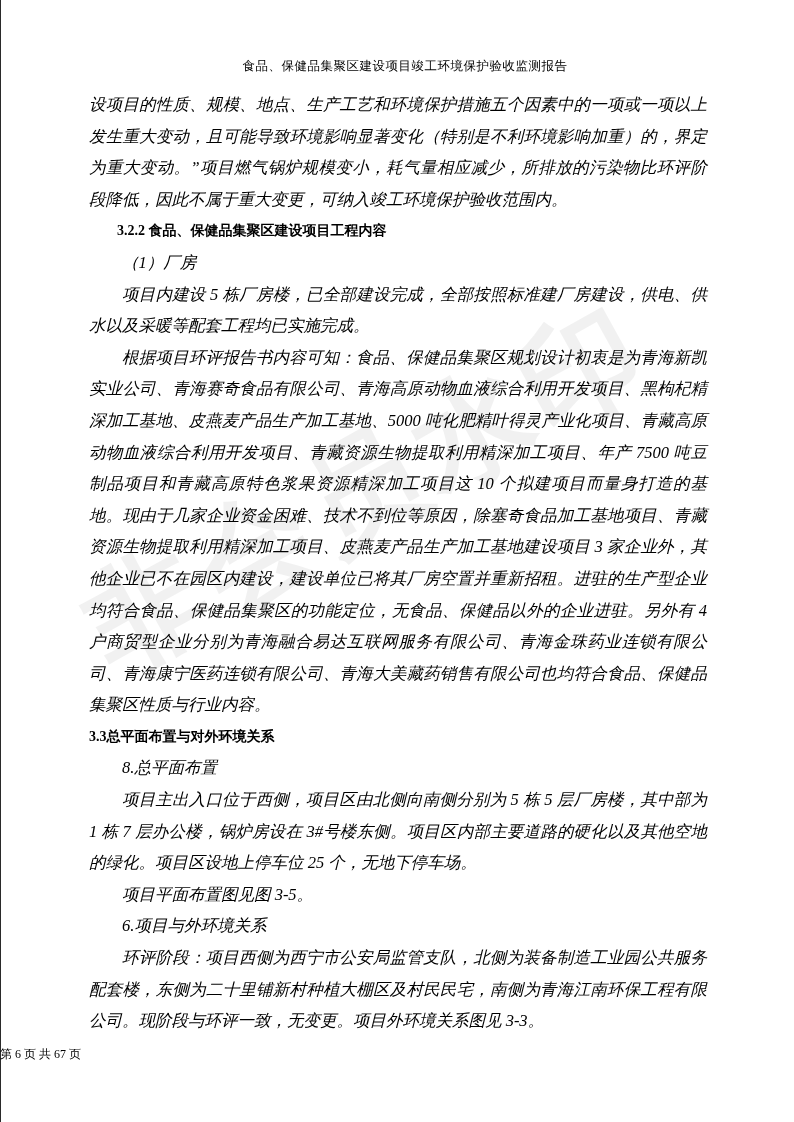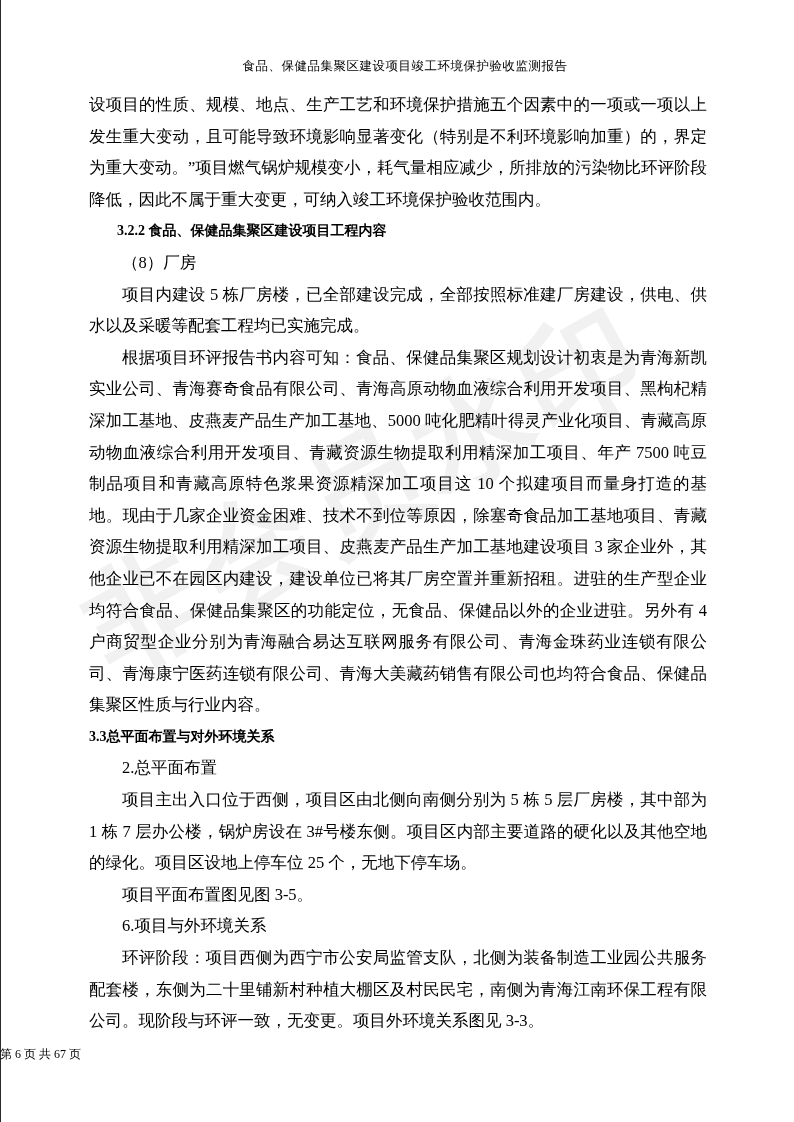--- a/index.html
+++ b/index.html
@@ -24,21 +24,21 @@
     color:#000;
   }
   .doc-body{
     position:absolute;top:89px;left:89px;width:618px;
     font-size:16.5px;
     line-height:31.6px;
     text-align:justify;
     text-justify:inter-ideograph;
   }
   .doc-body p{margin:0;padding:0;}
-  .para{ text-indent:2em; }
+  .para{ text-indent:2em;font-style:italic; }
   .para.no-indent{ text-indent:0; }
   .h-sub{
     font-weight:bold;
     text-indent:2em;
     font-size:14px;
   }
   .h-main{
     font-weight:bold;
     text-indent:0;
     font-size:14px;
@@ -70,25 +70,25 @@
 
   <div class="left-edge"></div>
 
   <div class="watermark">非会员水印</div>
 
   <div class="doc-header">食品、保健品集聚区建设项目竣工环境保护验收监测报告</div>
 
   <div class="doc-body">
     <p class="para no-indent">设项目的性质、规模、地点、生产工艺和环境保护措施五个因素中的一项或一项以上发生重大变动，且可能导致环境影响显著变化（特别是不利环境影响加重）的，界定为重大变动。”项目燃气锅炉规模变小，耗气量相应减少，所排放的污染物比环评阶段降低，因此不属于重大变更，可纳入竣工环境保护验收范围内。</p>
     <p class="h-sub">3.2.2 食品、保健品集聚区建设项目工程内容</p>
-    <p class="para">（8）厂房</p>
+    <p class="para">（1）厂房</p>
     <p class="para">项目内建设 5 栋厂房楼，已全部建设完成，全部按照标准建厂房建设，供电、供水以及采暖等配套工程均已实施完成。</p>
     <p class="para">根据项目环评报告书内容可知：食品、保健品集聚区规划设计初衷是为青海新凯实业公司、青海赛奇食品有限公司、青海高原动物血液综合利用开发项目、黑枸杞精深加工基地、皮燕麦产品生产加工基地、5000 吨化肥精叶得灵产业化项目、青藏高原动物血液综合利用开发项目、青藏资源生物提取利用精深加工项目、年产 7500 吨豆制品项目和青藏高原特色浆果资源精深加工项目这 10 个拟建项目而量身打造的基地。现由于几家企业资金困难、技术不到位等原因，除塞奇食品加工基地项目、青藏资源生物提取利用精深加工项目、皮燕麦产品生产加工基地建设项目 3 家企业外，其他企业已不在园区内建设，建设单位已将其厂房空置并重新招租。进驻的生产型企业均符合食品、保健品集聚区的功能定位，无食品、保健品以外的企业进驻。另外有 4 户商贸型企业分别为青海融合易达互联网服务有限公司、青海金珠药业连锁有限公司、青海康宁医药连锁有限公司、青海大美藏药销售有限公司也均符合食品、保健品集聚区性质与行业内容。</p>
     <p class="h-main">3.3总平面布置与对外环境关系</p>
-    <p class="para">2.总平面布置</p>
+    <p class="para">8.总平面布置</p>
     <p class="para">项目主出入口位于西侧，项目区由北侧向南侧分别为 5 栋 5 层厂房楼，其中部为 1 栋 7 层办公楼，锅炉房设在 3#号楼东侧。项目区内部主要道路的硬化以及其他空地的绿化。项目区设地上停车位 25 个，无地下停车场。</p>
     <p class="para">项目平面布置图见图 3-5。</p>
     <p class="para">6.项目与外环境关系</p>
     <p class="para">环评阶段：项目西侧为西宁市公安局监管支队，北侧为装备制造工业园公共服务配套楼，东侧为二十里铺新村种植大棚区及村民民宅，南侧为青海江南环保工程有限公司。现阶段与环评一致，无变更。项目外环境关系图见 3-3。</p>
   </div>
 
   <div class="doc-footer">第 6 页 共 67 页</div>
 
 </div>
 

